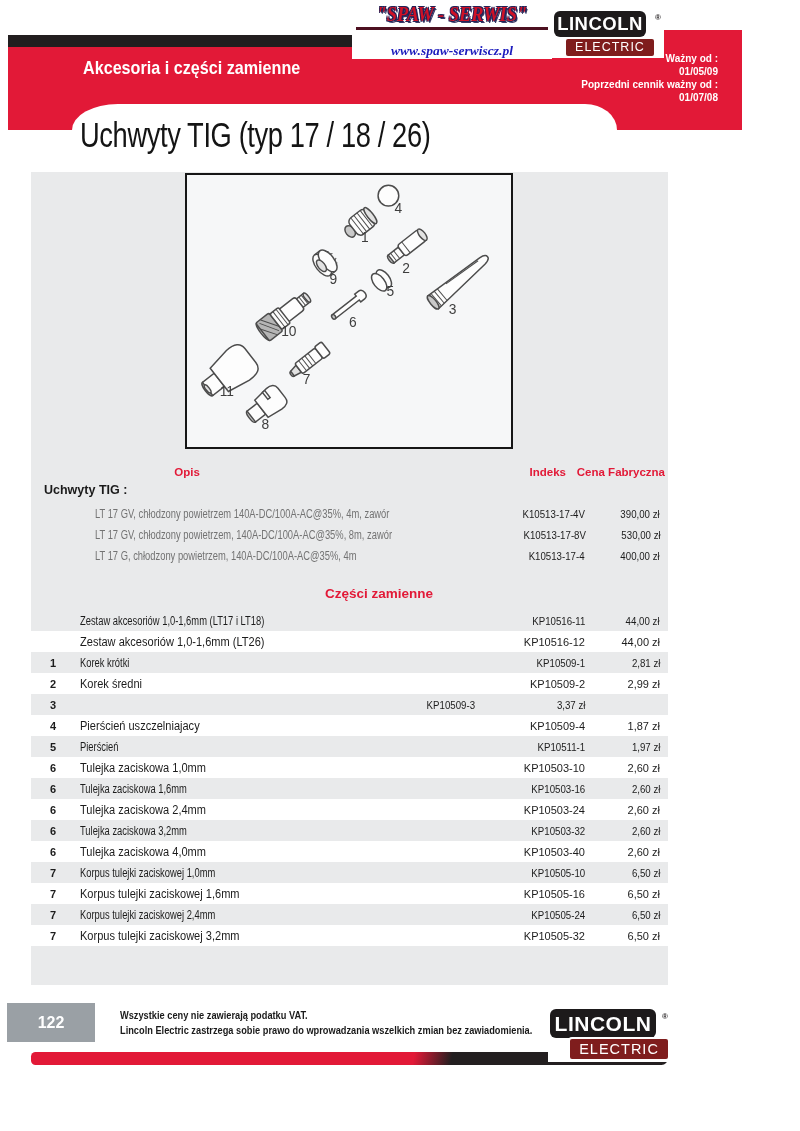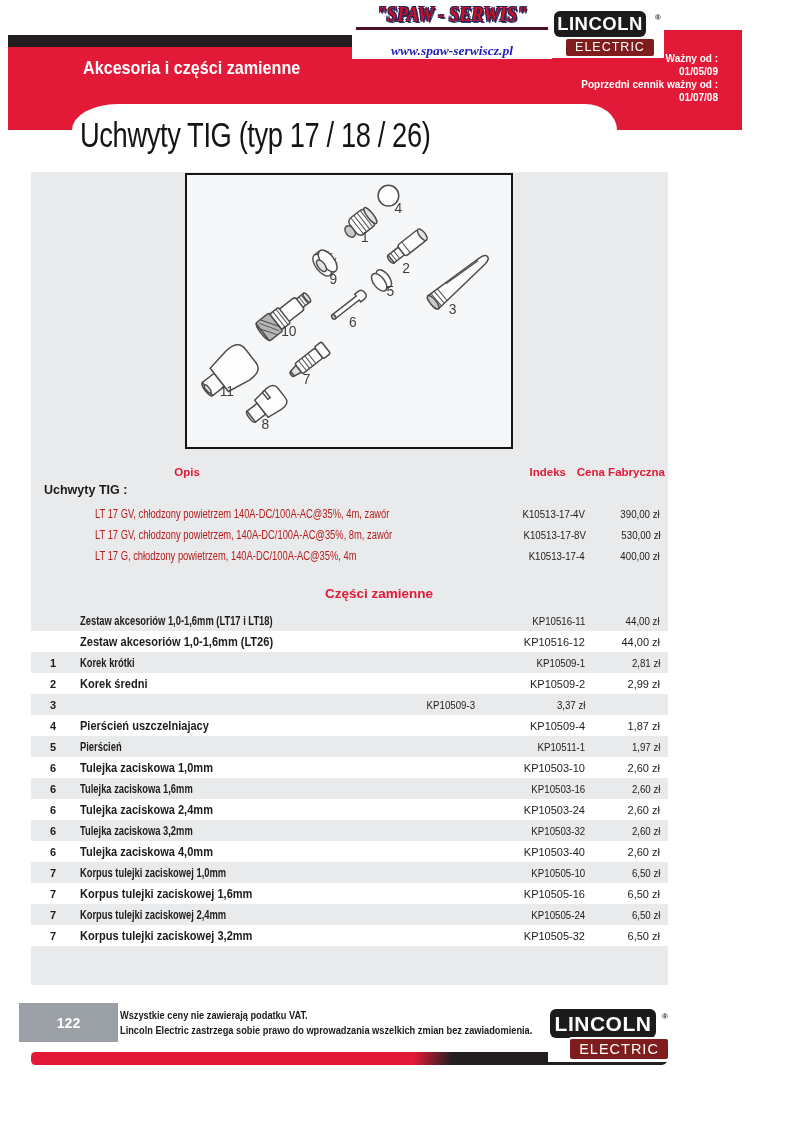--- a/index.html
+++ b/index.html
@@ -59,39 +59,39 @@
   .thead{position:absolute;left:0;top:294px;width:637px;height:16px;color:#e21937;font-weight:bold;font-size:11.5px;}
   .h-opis{position:absolute;left:116px;width:80px;text-align:center;}
   .h-idx{position:absolute;right:102px;text-align:right;}
   .h-cena{position:absolute;right:3px;text-align:right;}
 
   .sec1{position:absolute;left:13px;top:311px;font-weight:bold;font-size:12.5px;color:#1a1a1a;}
   .sec2{position:absolute;left:0;top:414px;width:696px;text-align:center;color:#e21937;font-weight:bold;font-size:13.5px;}
 
   #torch-rows{position:absolute;left:0;top:331px;width:637px;}
   .ltrow{display:grid;grid-template-columns:1fr 110px 75px;padding:0 8px 0 30px;height:21px;align-items:center;}
-  .ltrow .c-desc{font-size:12px;color:#b91c1c;white-space:nowrap;padding-left:34px;}
+  .ltrow .c-desc{font-size:12px;color:#737373;white-space:nowrap;padding-left:34px;}
   .ltrow .c-desc i{display:inline-block;font-style:normal;transform:scaleX(.8);transform-origin:0 50%;white-space:nowrap;}
 
   #parts-rows{position:absolute;left:0;top:438px;width:637px;}
   .trow{display:grid;grid-template-columns:16px 1fr 110px 75px;padding:0 8px 0 14px;height:21px;align-items:center;}
   .trow.white{background:#ffffff;}
   .c-num{font-weight:bold;font-size:11px;color:#1c1c1c;text-align:center;}
   .c-desc{font-size:12px;color:#1c1c1c;white-space:nowrap;}
-  .trow .c-desc{padding-left:19px;font-weight:bold;}
+  .trow .c-desc{padding-left:19px;}
   .c-idx,.c-price{font-weight:normal;font-size:11px;color:#1c1c1c;text-align:right;white-space:nowrap;}
   .c-desc i,.c-idx i,.c-price i{display:inline-block;font-style:normal;white-space:nowrap;}
   .c-desc i{transform:scaleX(.92);transform-origin:0 50%;}
   .c-idx i,.c-price i{transform:scaleX(1);transform-origin:100% 50%;}
   .cond .c-desc i{transform:scaleX(.78);}
   .cond .c-idx i,.cond .c-price i{transform:scaleX(.88);}
 
   
-  .page-num-box{position:absolute;left:7px;top:1003px;width:99px;height:39px;background:#9aa0a5;
-    color:#fff;font-weight:bold;font-size:14px;display:flex;align-items:center;justify-content:center;margin-left:12px;}
+  .page-num-box{position:absolute;left:7px;top:1003px;width:88px;height:39px;background:#9aa0a5;
+    color:#fff;font-weight:bold;font-size:16px;display:flex;align-items:center;justify-content:center;}
   .foot-notes{position:absolute;left:120px;top:1009px;width:430px;font-size:10.5px;font-weight:bold;color:#1a1a1a;line-height:13px;}
   .foot-notes div{white-space:nowrap;transform:scaleX(.88);transform-origin:0 50%;}
   .foot-notes .n2{margin-top:2px;}
   #lincoln-bottom{left:548px;top:1006px;width:122px;height:56px;background:#fff;}
   #lincoln-bottom .lincoln-box{left:2px;top:3px;width:106px;height:29px;font-size:21px;line-height:29px;}
   #lincoln-bottom .electric-box{left:22px;top:4px;width:98px;height:20px;font-size:14.5px;line-height:20px;}
   #lincoln-bottom .rmark{right:2px;top:6px;}
   .bottom-bar{position:absolute;left:31px;top:1052px;width:637px;height:13px;border-radius:7px 10px 10px 7px;
     background:linear-gradient(101deg,#e21937 0%,#e21937 60%,#231f20 66%,#231f20 100%);}
 </style>

